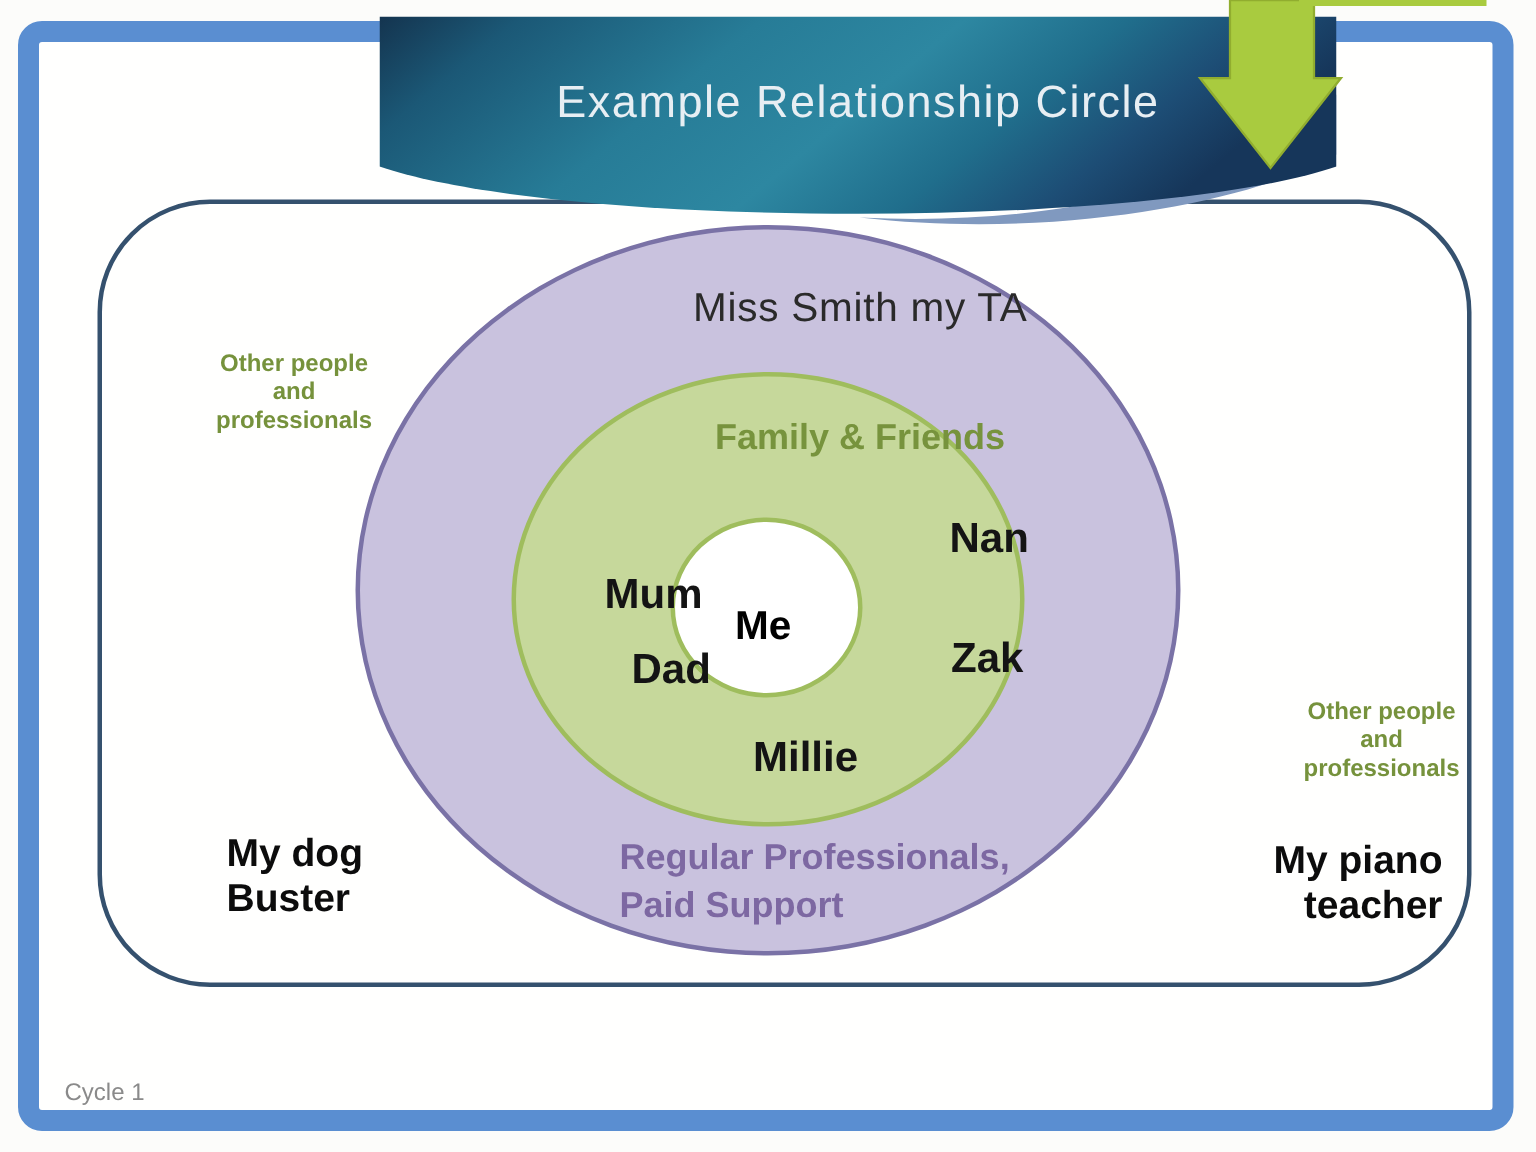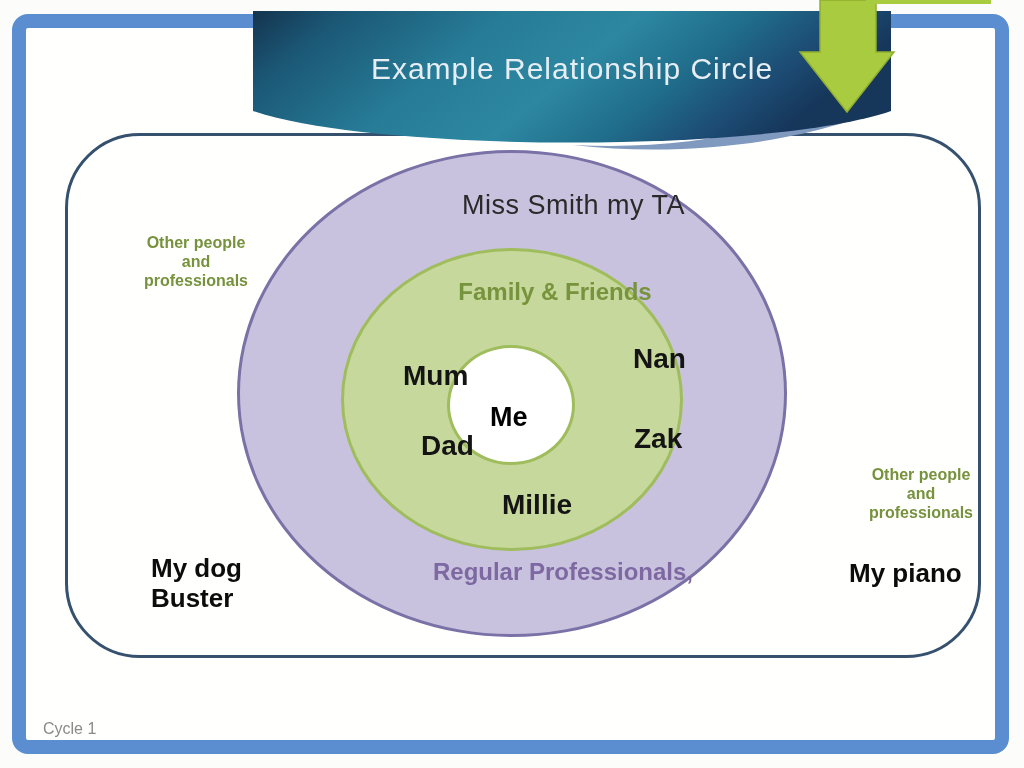--- a/index.html
+++ b/index.html
@@ -45,31 +45,31 @@
     background:#c6d89b;border:3px solid #9fbd5d;box-sizing:border-box;z-index:3;
   }
   .circle-me{
     left:447px;top:345px;width:128px;height:120px;border-radius:50%;
     background:#ffffff;border:3px solid #9fbd5d;box-sizing:border-box;z-index:3;
   }
 
   .lbl{z-index:4;color:#111;}
   .lbl-top-person{left:380px;top:190px;width:262px;text-align:right;
     font-size:27px;color:#2a2a2a;letter-spacing:0.5px;}
-  .lbl-family{left:397px;top:278px;width:230px;text-align:center;
+  .lbl-family{left:397px;top:278px;width:230px;text-align:right;
     font-size:24px;font-weight:bold;color:#77933d;}
   .lbl-me{left:447px;top:402px;width:128px;text-align:left;
     font-size:27px;font-weight:bold;color:#000000;}
   .member{font-size:28px;font-weight:bold;color:#141414;}
-  .lbl-mum{left:360px;top:360px;}
+  .lbl-mum{left:360px;top:380px;}
   .lbl-dad{left:378px;top:430px;}
   .lbl-nan{left:590px;top:343px;}
   .lbl-zak{left:591px;top:423px;}
   .lbl-millie{left:459px;top:489px;}
-  .lbl-regular{left:370px;top:556px;width:300px;text-align:center;
+  .lbl-regular{left:370px;top:556px;width:300px;
     font-size:24px;font-weight:bold;color:#7d68a2;line-height:32px;}
   .other-label{width:170px;text-align:center;
     font-size:16px;font-weight:bold;color:#76923c;line-height:19px;margin-top:28px;}
   .lbl-other-left{left:68px;top:205px;}
   .lbl-other-right{left:793px;top:437px;}
   .outside-name{font-size:26px;font-weight:bold;color:#0c0c0c;line-height:30px;margin-top:19px;}
   .lbl-dog{left:108px;top:534px;}
   .lbl-piano{left:806px;top:539px;text-align:right;}
 
   .footer{left:0;top:720px;width:912px;text-align:left;z-index:2;
@@ -119,20 +119,21 @@
 <div class="abs lbl lbl-me">Me</div>
 
 <div class="abs lbl member lbl-mum">Mum</div>
 <div class="abs lbl member lbl-dad">Dad</div>
 <div class="abs lbl member lbl-nan">Nan</div>
 <div class="abs lbl member lbl-zak">Zak</div>
 <div class="abs lbl member lbl-millie">Millie</div>
 
 <div class="abs lbl lbl-regular">
   <div>Regular Professionals,</div>
+  <div>Paid Support</div>
 </div>
 
 <div class="abs lbl other-label lbl-other-left">
   <div>Other people</div>
   <div>and</div>
   <div>professionals</div>
 </div>
 
 <div class="abs lbl other-label lbl-other-right">
   <div>Other people</div>
@@ -140,15 +141,16 @@
   <div>professionals</div>
 </div>
 
 <div class="abs lbl outside-name lbl-dog">
   <div>My dog</div>
   <div>Buster</div>
 </div>
 
 <div class="abs lbl outside-name lbl-piano">
   <div>My piano</div>
+  <div>teacher</div>
 </div>
 
 <div class="abs footer">Cycle 1</div>
 
 </body></html>

